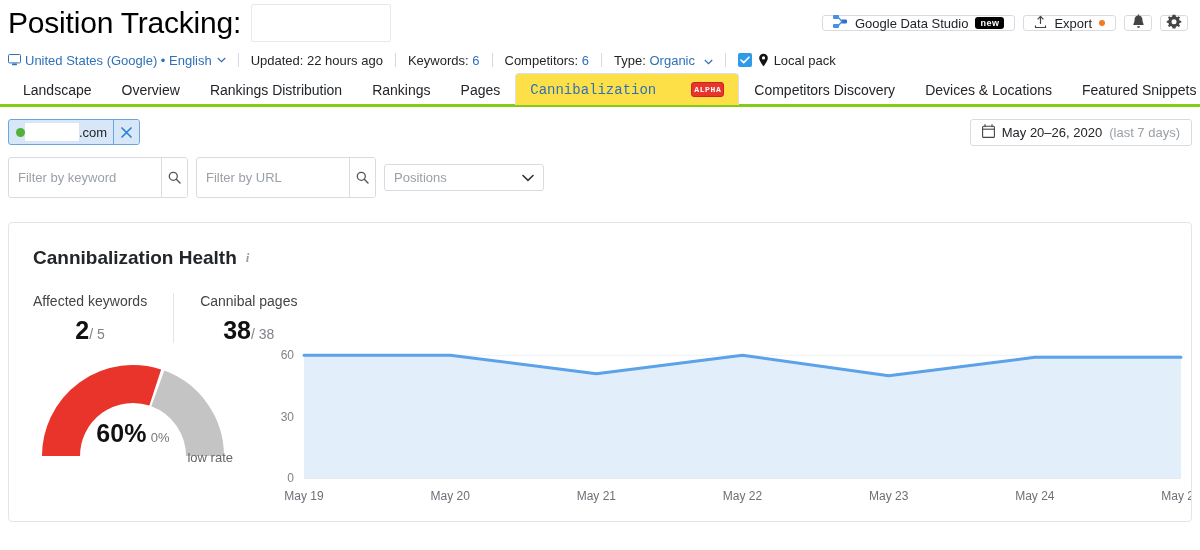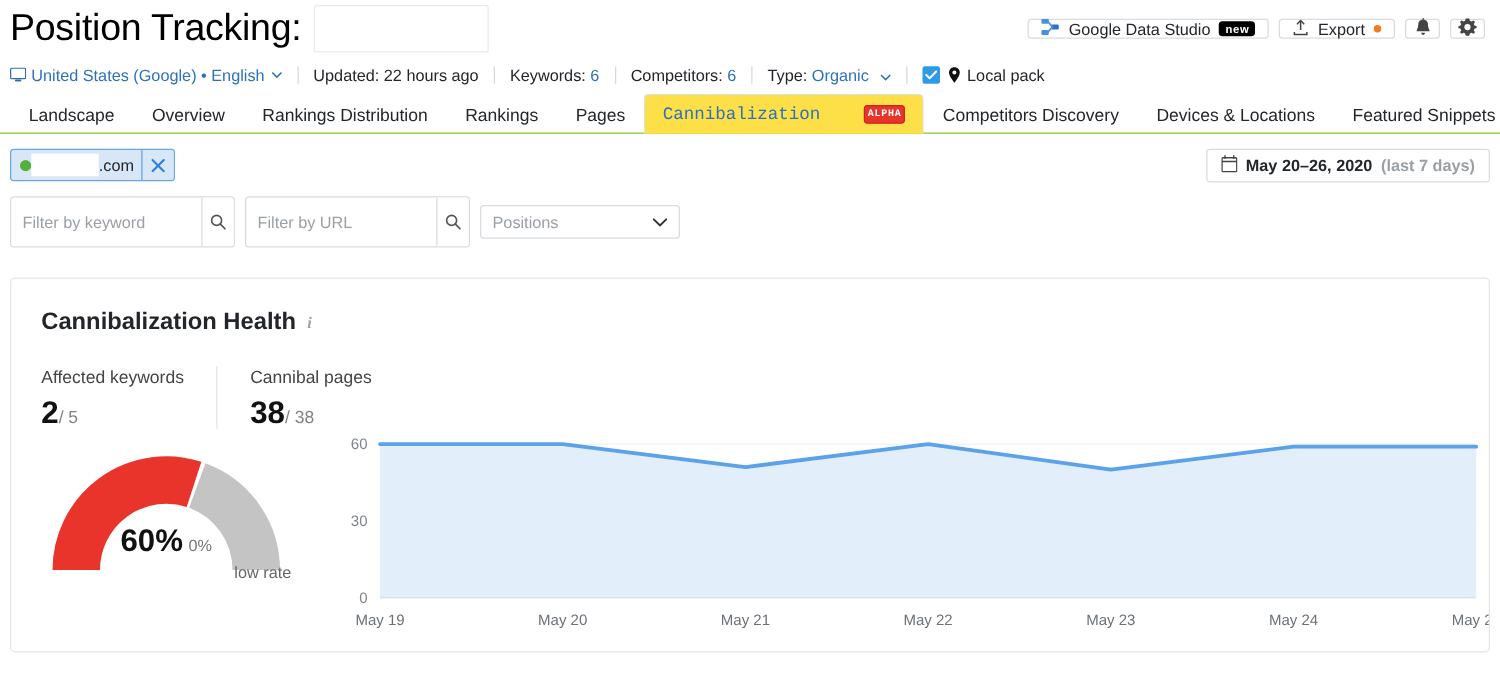--- a/index.html
+++ b/index.html
@@ -93,21 +93,21 @@
     cursor:pointer;
   }
   .chk svg { display:block; }
 
   
   .tabs {
     position:relative;
     display:flex; align-items:flex-end;
     height:33px;
     padding:0 8px;
-    border-bottom:1px solid #84cc16;
+    border-bottom:3px solid #84cc16;
     gap:0;
   }
   .tab {
     font-size:14px;
     color:#222529;
     padding:0 14px;
     height:32px;
     display:inline-flex; align-items:center; gap:6px;
     cursor:pointer;
     white-space:nowrap;
@@ -215,21 +215,20 @@
     right:8px; top:12px;
     height:27px;
     border:1px solid #d8dce1;
     border-radius:3px;
     display:flex; align-items:center; gap:7px;
     padding:0 11px;
     font-size:13px;
     background:#fff;
     cursor:pointer;
     white-space:nowrap;
-    font-weight:bold;
   }
   .date-sub { color:#9aa0a6; }
 
   
   .card {
     margin:24px 8px 0 8px;
     border:1px solid #e2e5e9;
     border-radius:4px;
     background:#fff;
     height:300px;
@@ -245,20 +244,21 @@
   }
   .info-i {
     font-size:13px; color:#9aa0a6; font-style:italic;
     font-family:"Liberation Serif", serif;
   }
 
   .stats {
     display:flex;
     padding:24px 0 0 24px;
     align-items:stretch;
+    text-align:center;
   }
   .stat { padding-right:26px; }
   .stat + .stat { padding-left:26px; border-left:1px solid #e2e5e9; }
   .stat-label { font-size:14px; color:#444; margin-bottom:9px; }
   .stat-value { font-size:25px; font-weight:bold; color:#111; line-height:1; }
   .stat-total { font-size:14px; font-weight:normal; color:#7d838a; }
 
   
   .gauge {
     position:absolute;

